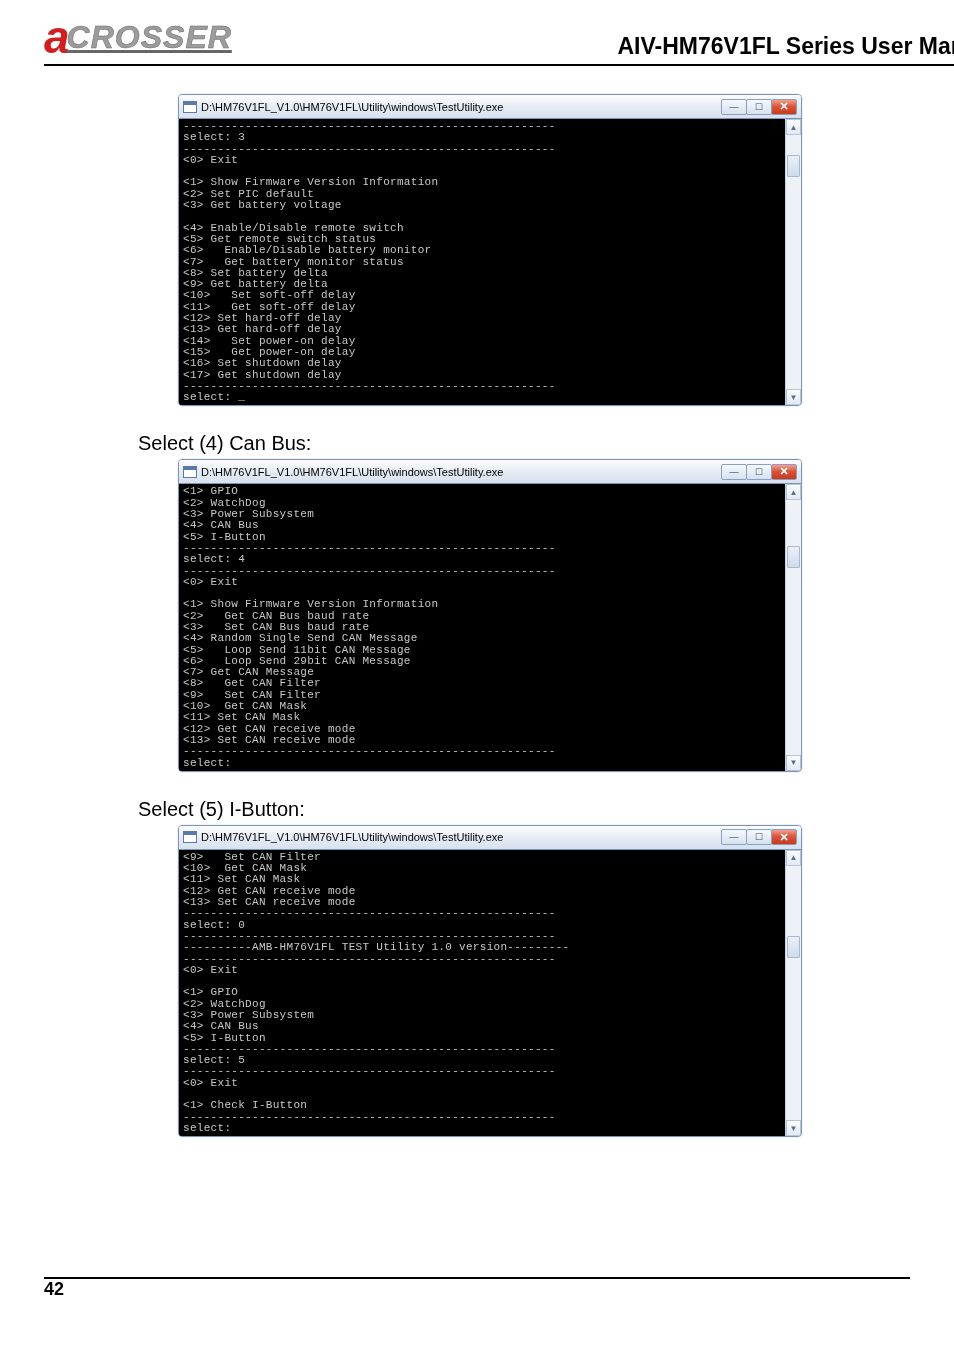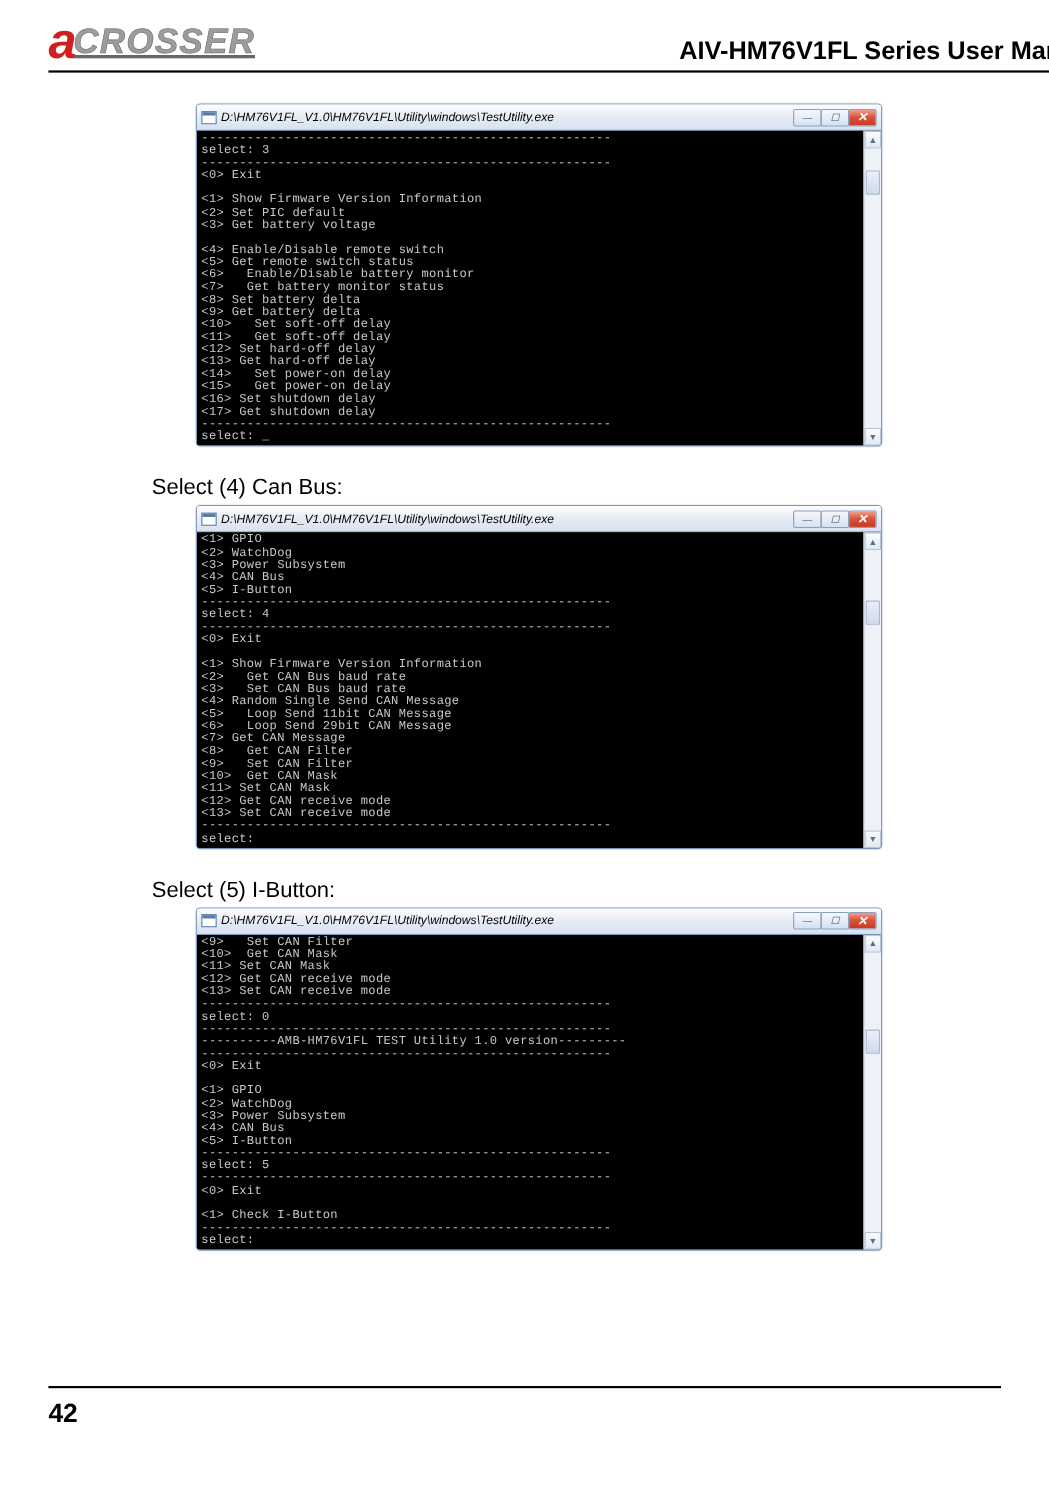--- a/index.html
+++ b/index.html
@@ -66,21 +66,20 @@
     box-shadow: 0 0 0 1px rgba(0,0,0,0.05);
   }
   .title-bar {
     background: linear-gradient(#fdfdfe, #e6ecf4 50%, #d7e1ef);
     height: 24px;
     display: flex;
     align-items: center;
     justify-content: space-between;
     padding: 0 4px 0 4px;
     border-bottom: 1px solid #7b95b7;
-    font-style: italic;
   }
   .title-left {
     display: flex;
     align-items: center;
     gap: 4px;
   }
   .cmd-icon {
     width: 14px;
     height: 12px;
     background: #fff;
@@ -156,24 +155,24 @@
     background: linear-gradient(#eaf0f8, #cfdbeb);
     border: 1px solid #aab9d0;
     border-radius: 1px;
   }
   .footer {
     position: absolute;
     bottom: 54px;
     left: 44px;
     right: 44px;
     border-top: 2px solid #000;
-    padding-top: 10px;
+    padding-top: 0;
     display: flex;
     justify-content: space-between;
-    font-size: 24px;
+    font-size: 18px;
   }
   .page-num { font-weight: bold; }
 </style>
 </head>
 <body>
 
 <div class="top">
   <div class="header-inner">
     <div class="logo-wrap">
       <span class="logo-a">a</span>

